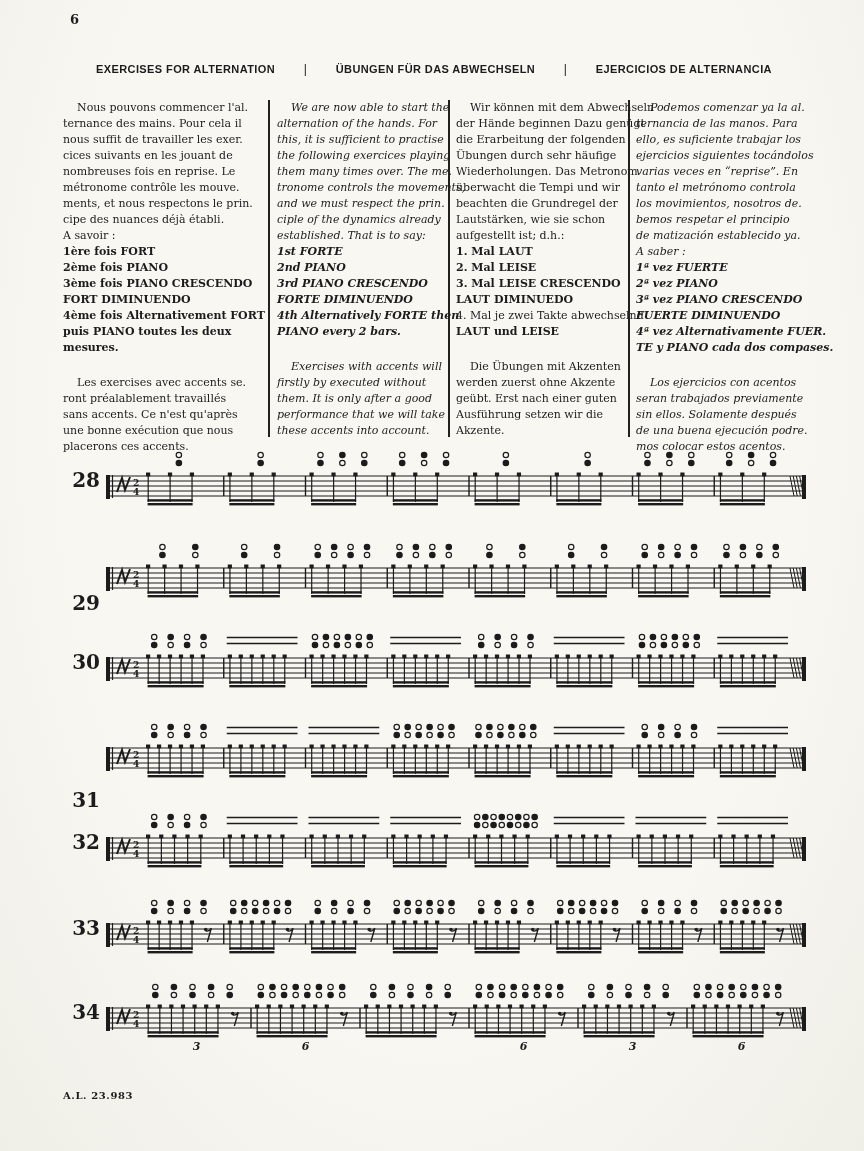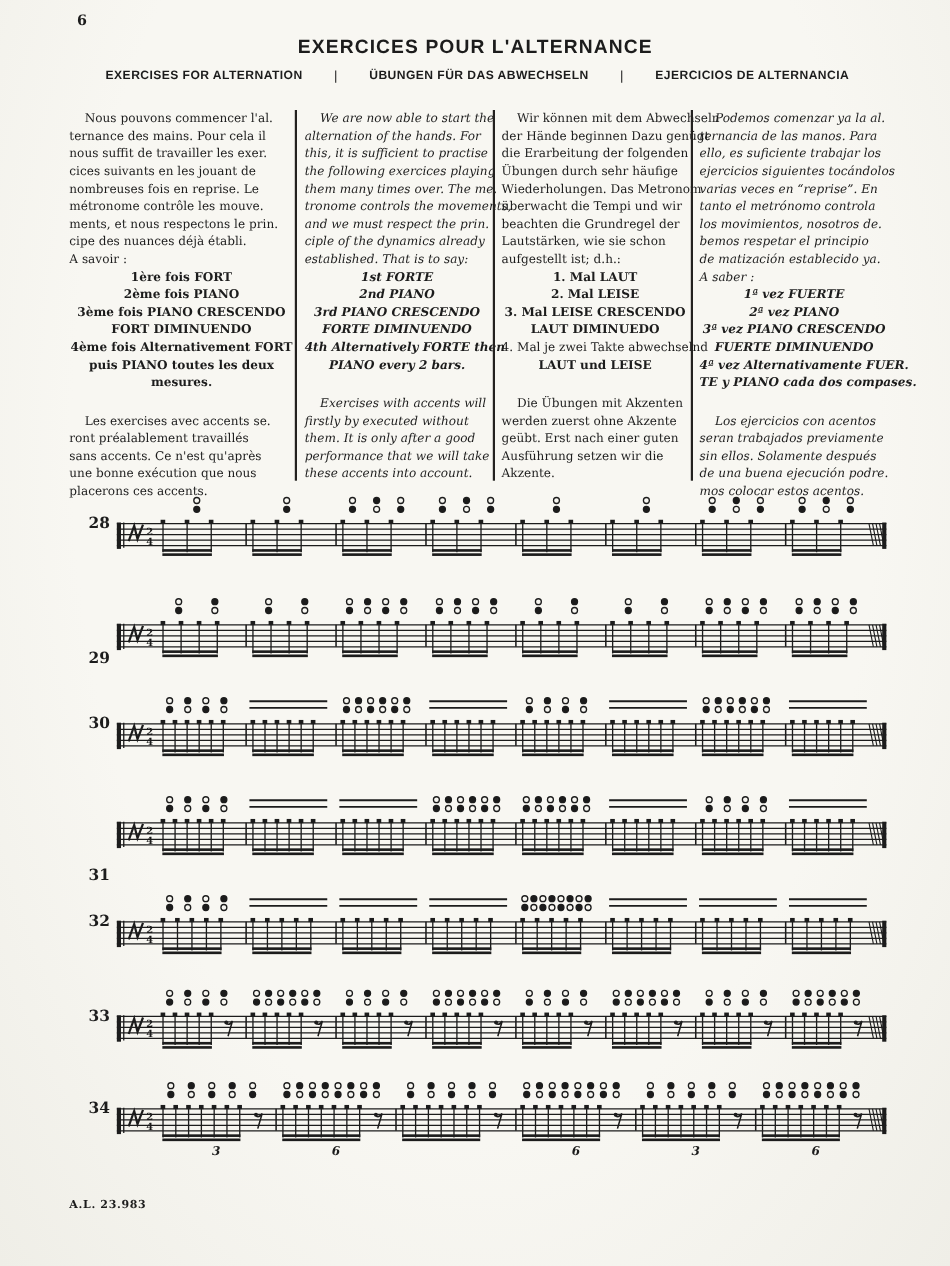--- a/index.html
+++ b/index.html
@@ -18,35 +18,34 @@
   .subtitle-sep{font-weight:normal;font-size:12px;}
   .col{position:absolute;top:100px;font-size:11px;line-height:16px;}
   .col.italic{font-style:italic;}
   .col-fr{left:63px;width:204px;}
   .col-en{left:277px;width:168px;}
   .col-de{left:456px;width:170px;}
   .col-es{left:636px;width:172px;}
   .vrule{position:absolute;top:100px;width:2px;height:337px;background:#23211f;}
   .vrule1{left:268px;} .vrule2{left:448px;} .vrule3{left:628px;}
   .ln{white-space:nowrap;}
-  .ln.b{font-weight:bold;text-align:center;}
+  .ln.b{font-weight:bold;}
   .ln.i{text-indent:14px;}
   .ln.sp{margin-top:19px;}
   .ex-number{position:absolute;left:58px;width:42px;text-align:right;
-        font-size:14px;font-weight:bold;}
+        font-size:20px;font-weight:bold;}
   .stave-svg{position:absolute;left:106px;}
   .plate{position:absolute;top:1090px;left:63px;font-size:10px;font-weight:bold;
         letter-spacing:.6px;}
 </style>
 </head>
 <body>
 
 <div class="page">
   <div class="page-number">6</div>
-  <div class="title">EXERCICES POUR L'ALTERNANCE</div>
   <div class="subtitle-row">
     <span>EXERCISES FOR ALTERNATION</span>
     <span class="subtitle-sep">|</span>
     <span>ÜBUNGEN FÜR DAS ABWECHSELN</span>
     <span class="subtitle-sep">|</span>
     <span>EJERCICIOS DE ALTERNANCIA</span>
   </div>
 
   <div class="col col-fr" id="col0">
       <div class="ln i">Nous pouvons commencer l'al.</div>

